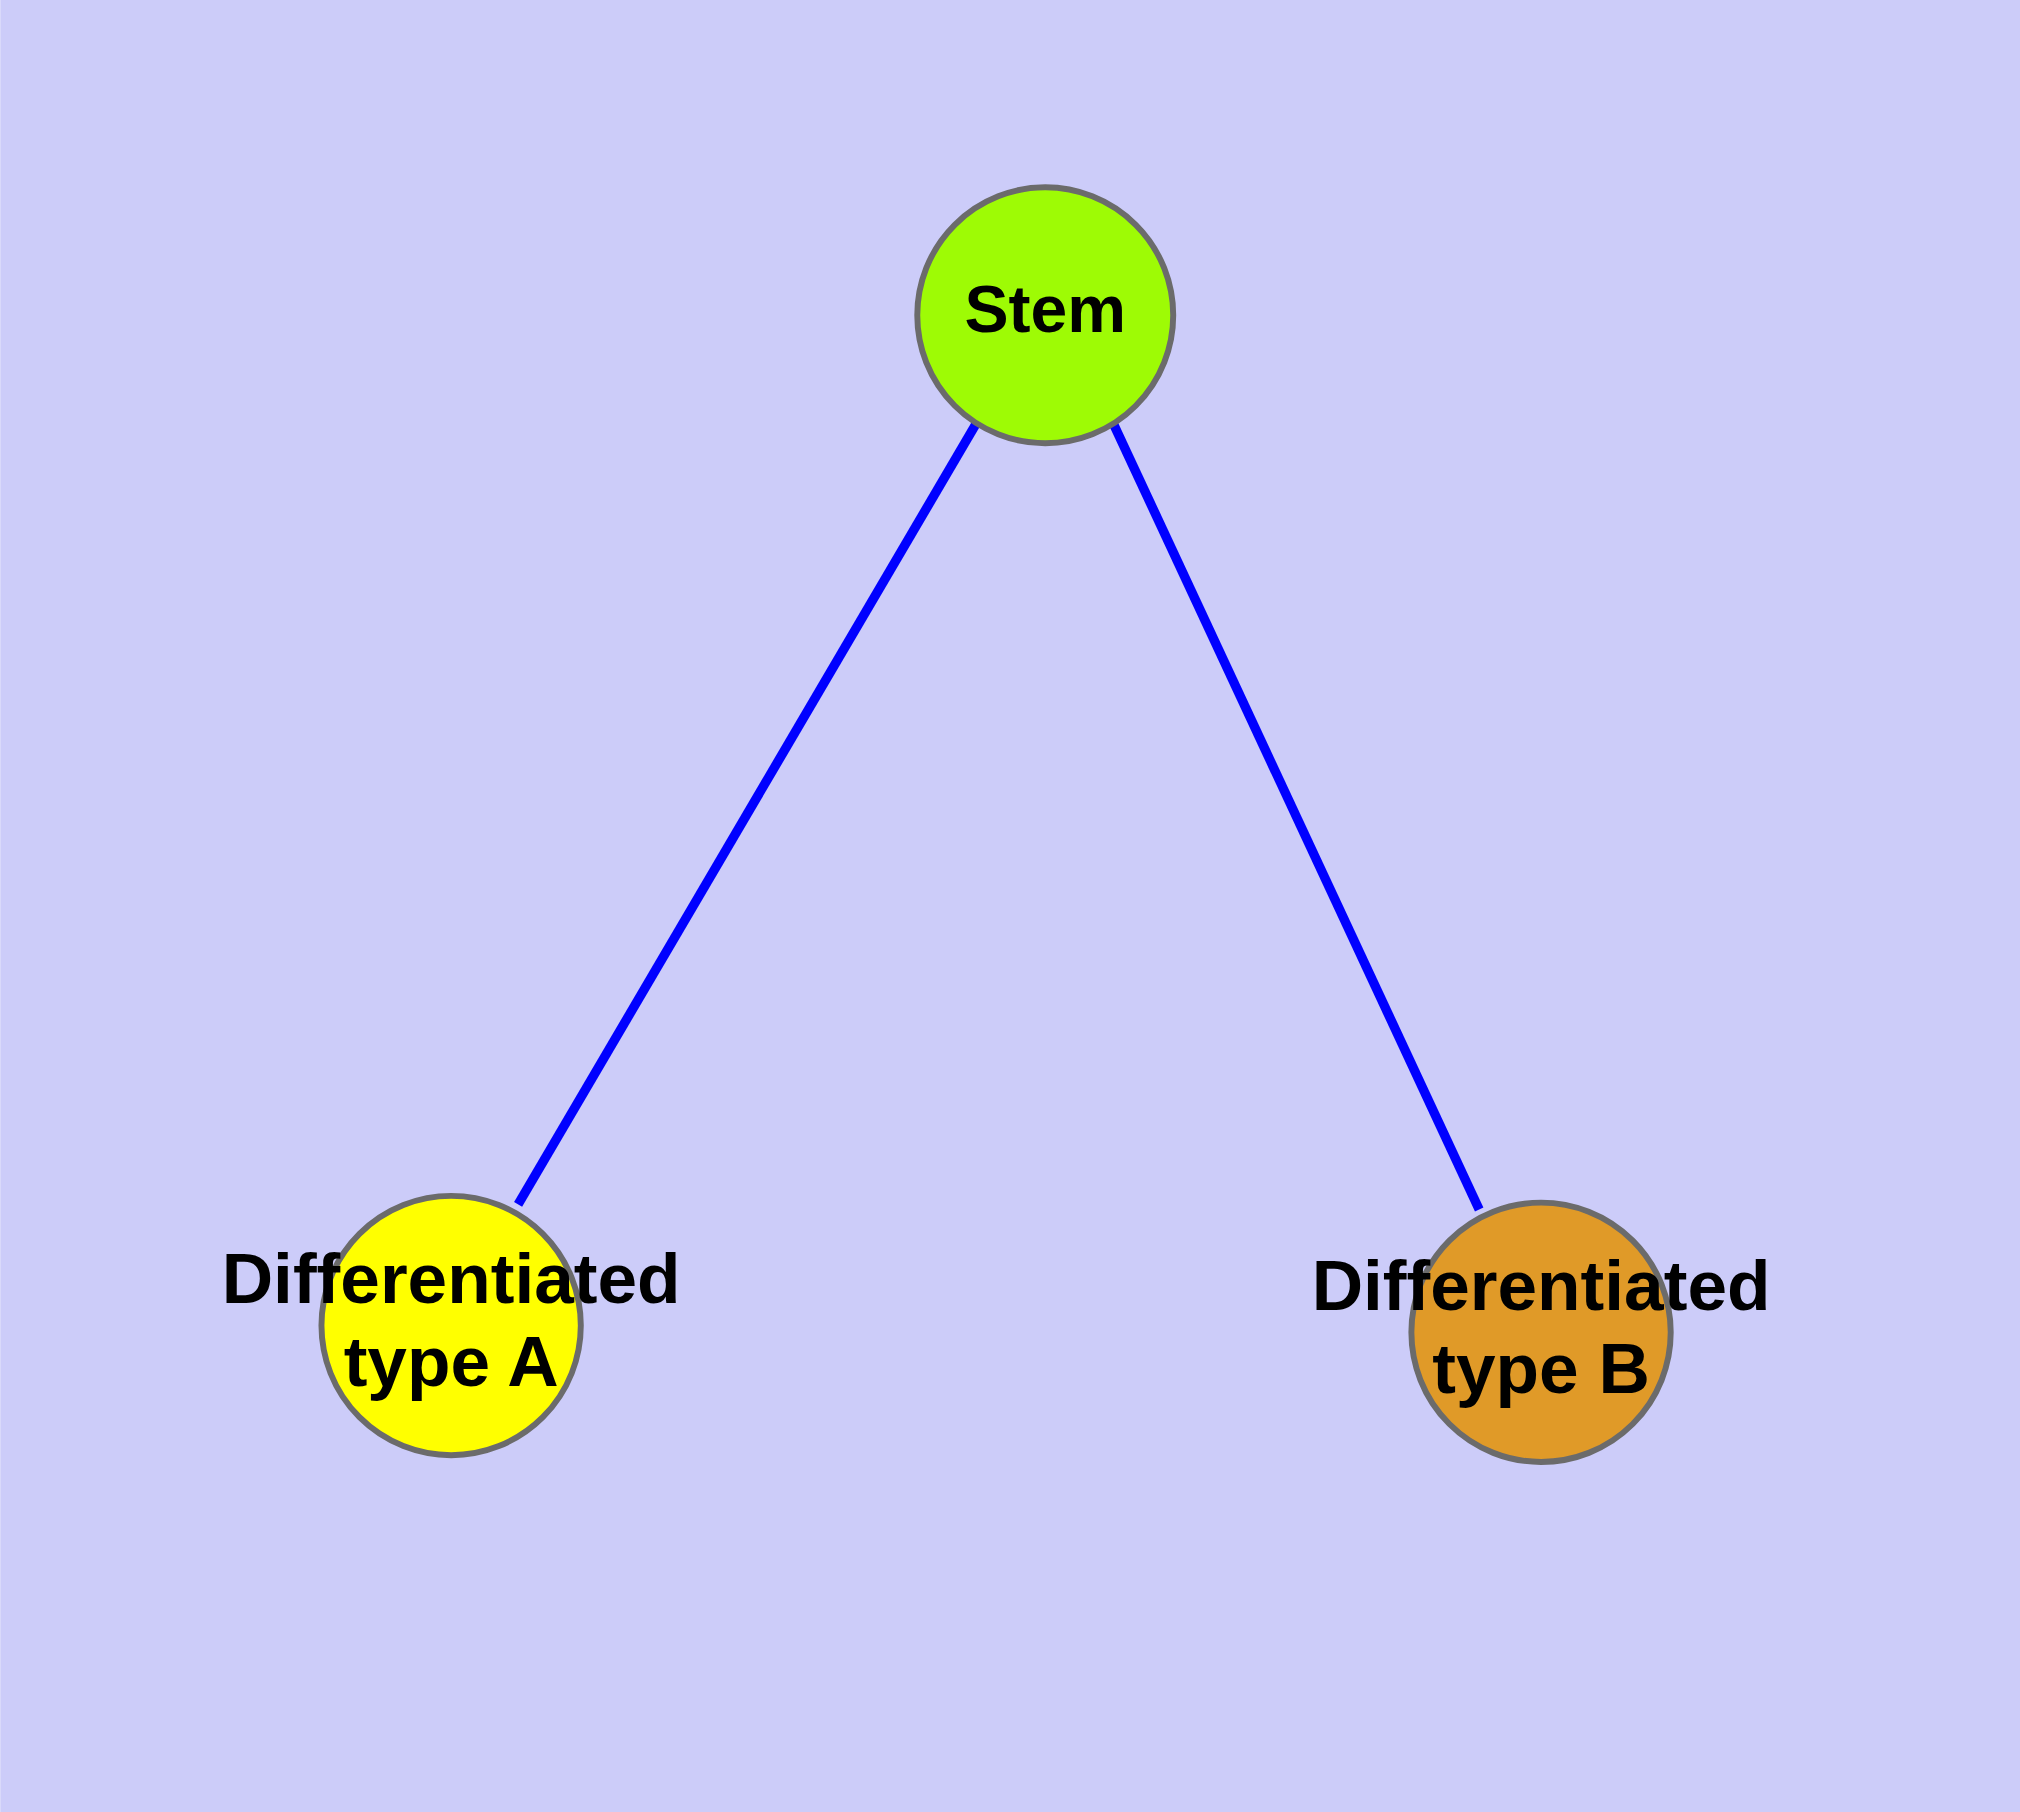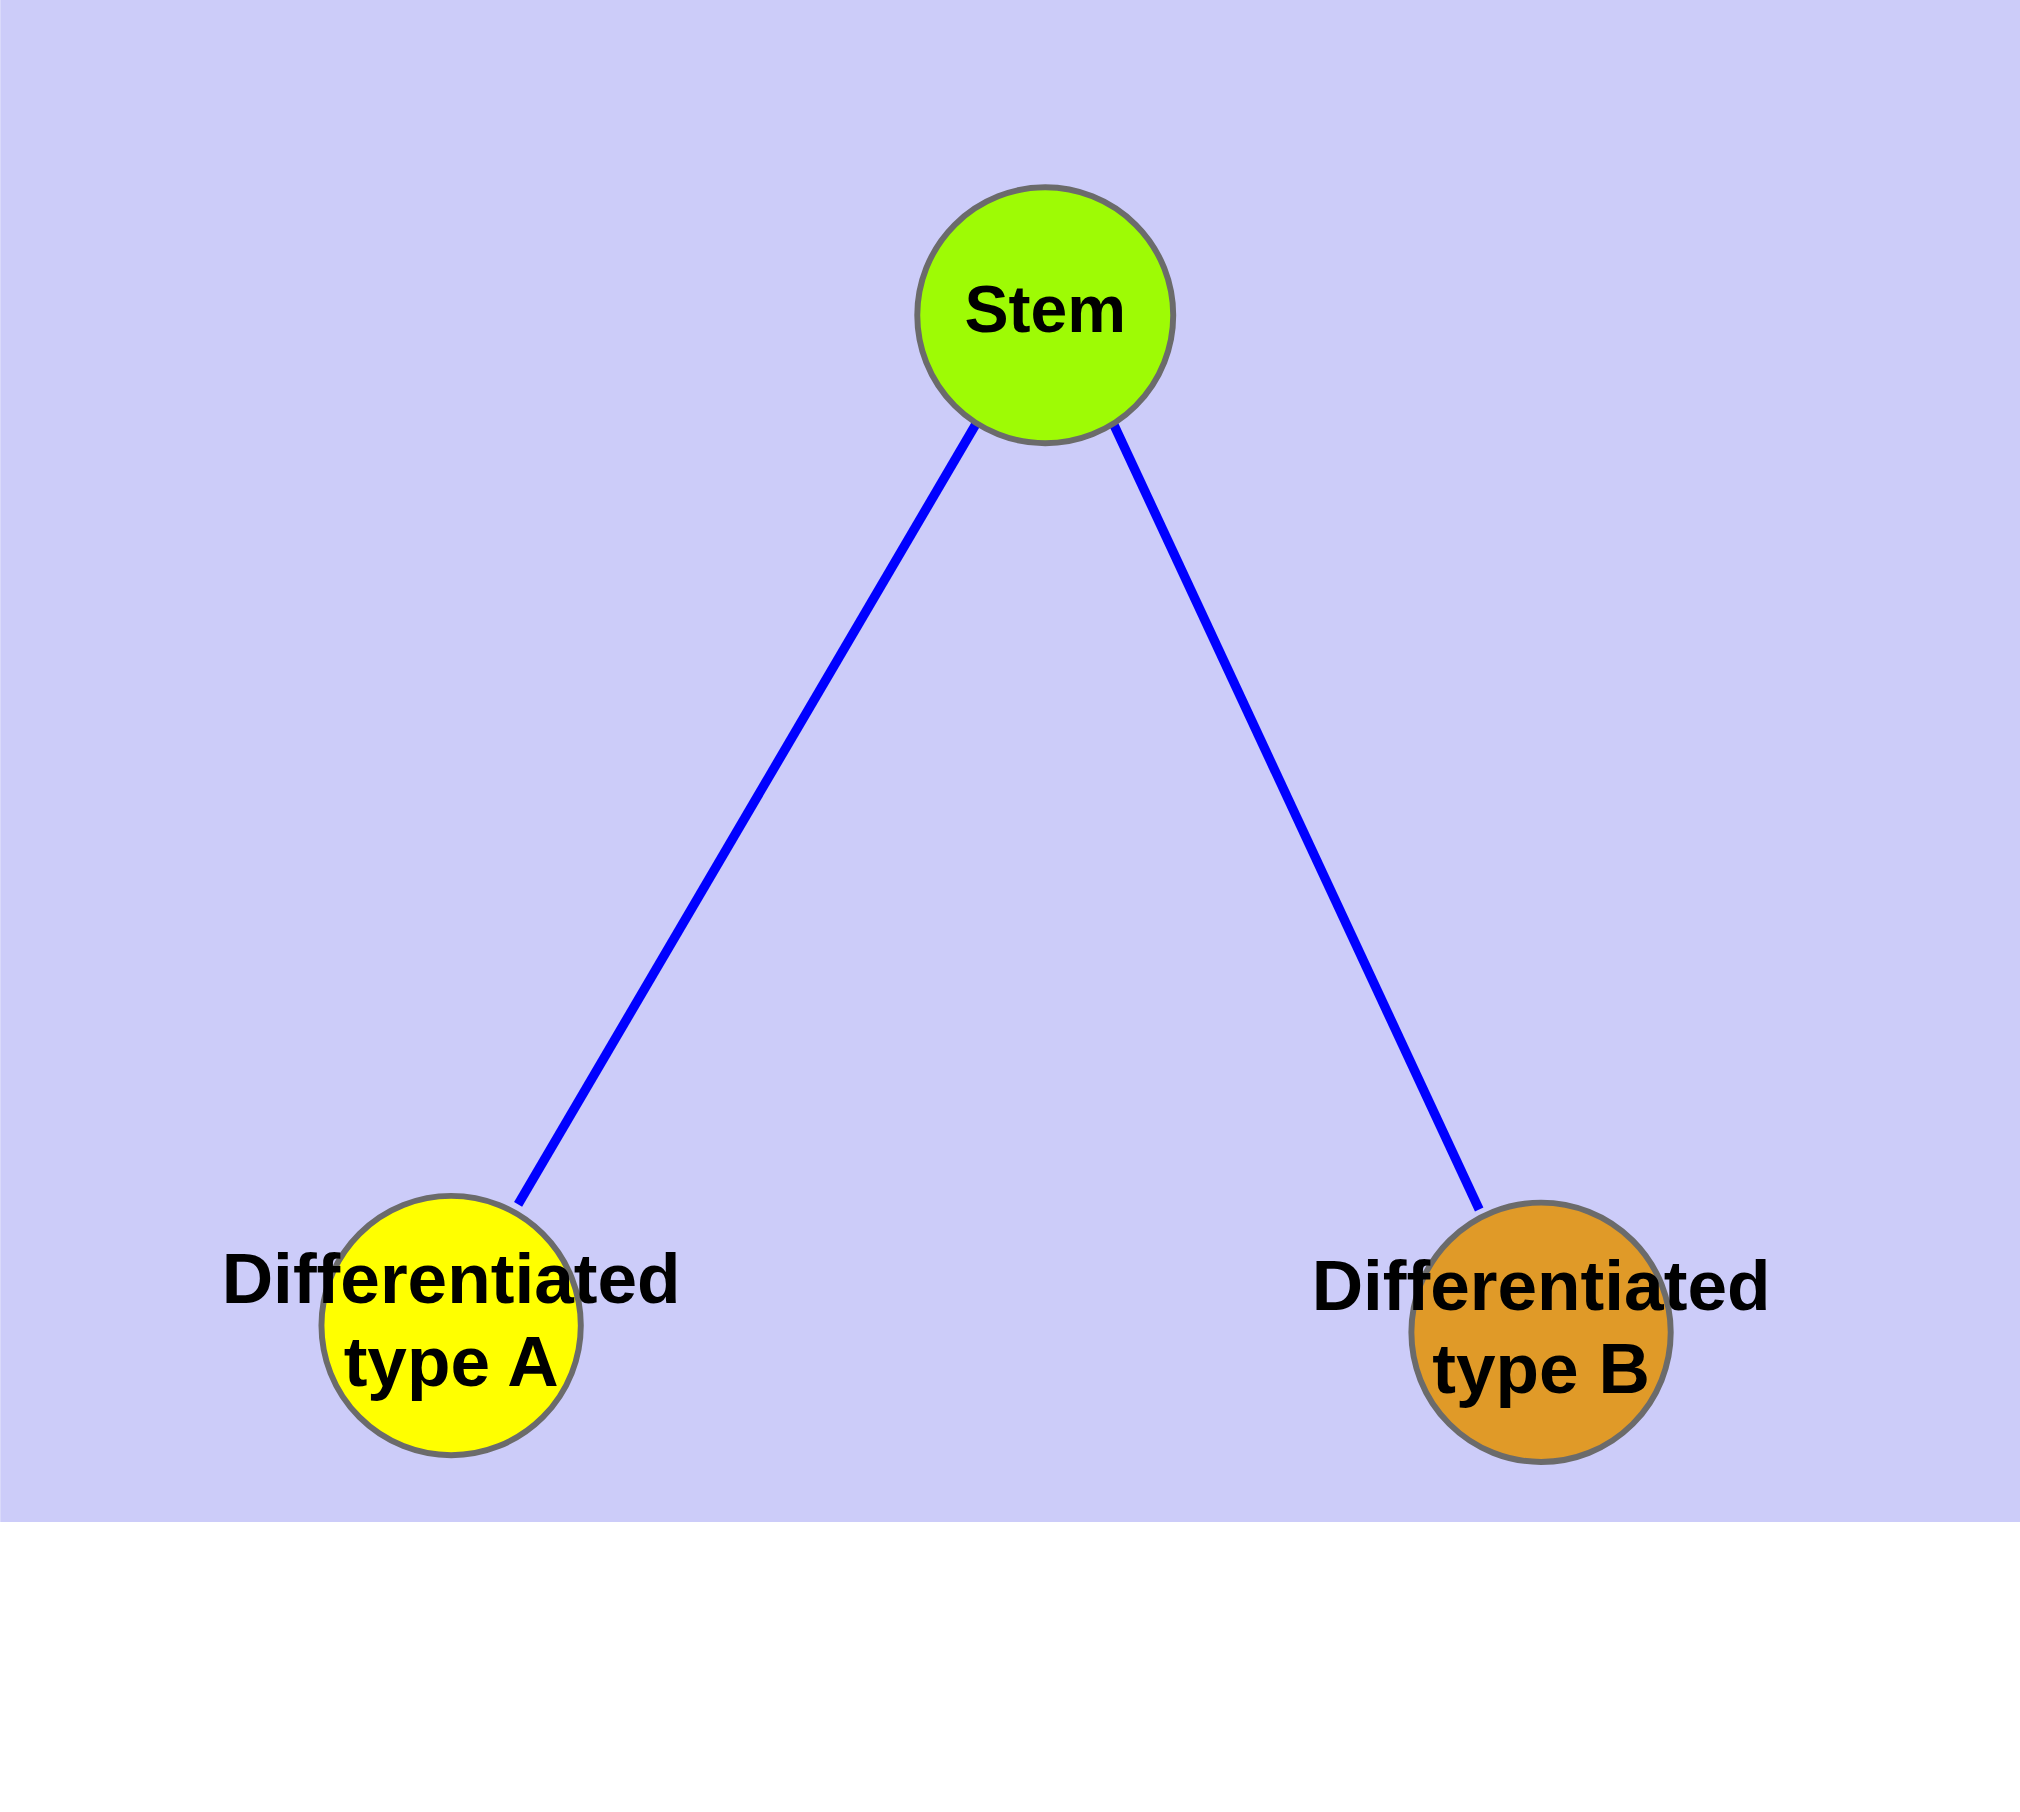--- a/index.html
+++ b/index.html
@@ -36,21 +36,21 @@
   .edge-line {
     stroke-linecap: butt;
   }
   .node-circle {
     stroke-linejoin: round;
   }
 </style>
 </head>
 <body>
 
-<div id="canvas" style="width: 2021px; height: 1522px; text-decoration: underline;">
+<div id="canvas" style="width: 2021px; height: 1812px; text-decoration: underline;">
   <svg id="graph-svg" viewBox="0 0 2384 2138" xmlns="http://www.w3.org/2000/svg" style="width: 2021px; height: 1812px;">
 
     <rect id="bg-rect" x="0" y="0" width="2384" height="2138" fill="#ccccf9"></rect>
 
     <g id="edges-group">
         <line x1="1152" y1="499" x2="611" y2="1421" stroke="#0000ff" stroke-width="11" class="edge-line"></line>
         <line x1="1313" y1="499" x2="1745" y2="1427" stroke="#0000ff" stroke-width="11" class="edge-line"></line>
       </g>
     <g id="nodes-group">
         <g>

